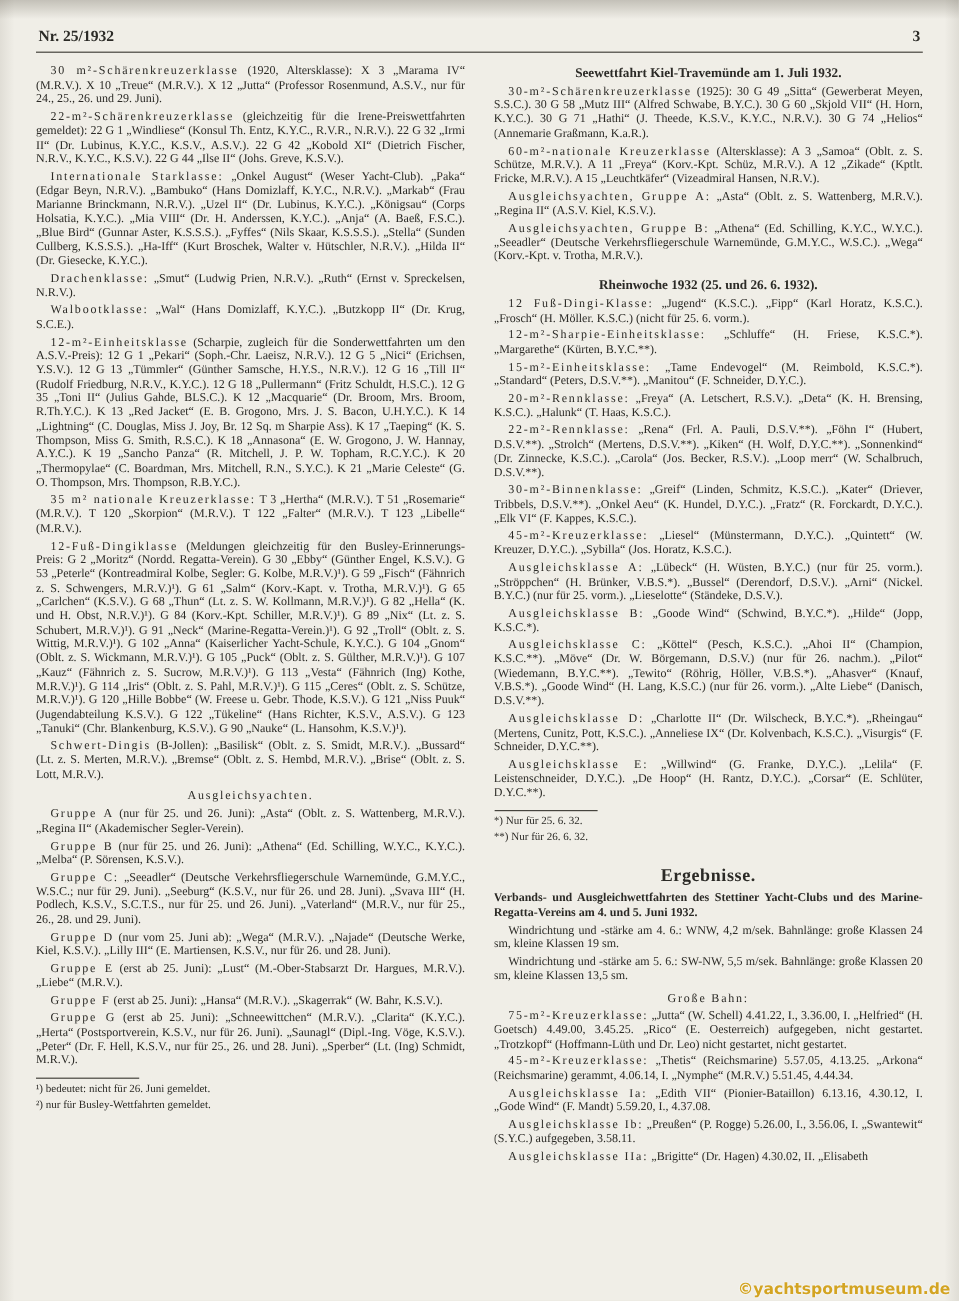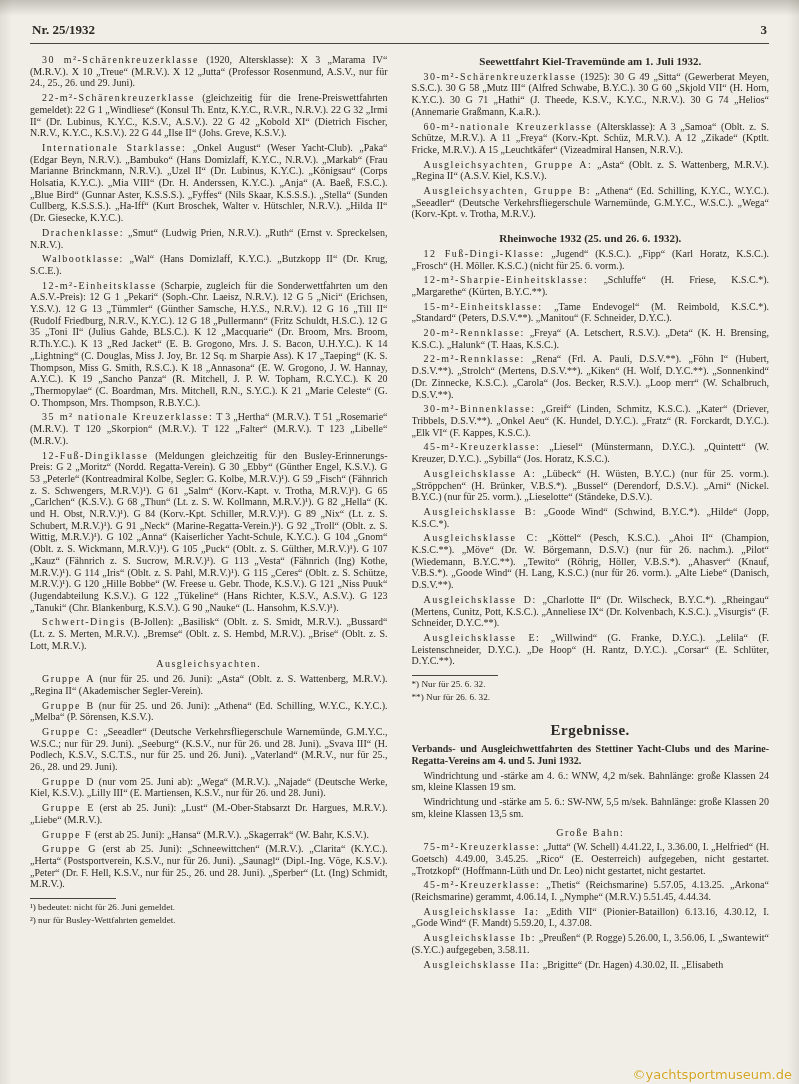--- a/index.html
+++ b/index.html
@@ -29,21 +29,21 @@
   .col p.h:first-child{margin-top:2px !important;}
   p.hl{font-weight:bold;text-align:center;font-size:15px;letter-spacing:.5px;margin-top:22px !important;margin-bottom:7px !important;}
   p.pb{font-weight:bold;text-indent:0;text-align:justify;margin-top:6px !important;}
   p.sub{text-align:center;text-indent:0;letter-spacing:2.2px;margin-top:7px !important;margin-bottom:3px !important;}
   p.note{font-size:9.2px;line-height:10.8px;text-indent:0;text-align:left;margin-top:2px !important;}
   .footrule{width:86px;border-top:1px solid #46443e;margin:8px 0 3px 0;}
   span.sp{letter-spacing:1.5px;}
   .watermark{
     position:absolute;right:7px;bottom:2px;
     font-family:"DejaVu Sans","Liberation Sans",sans-serif;
-    font-weight:normal;font-size:13px;color:#d3a423;
+    font-weight:bold;font-size:13px;color:#d3a423;
     text-shadow:0 0 2px rgba(255,255,255,.85), 0 0 1px rgba(255,255,255,.9);
   }
 </style>
 </head>
 <body>
 
 <div class="page">
   <div class="hdr">
     <span>Nr. 25/1932</span>
     <span>3</span>

